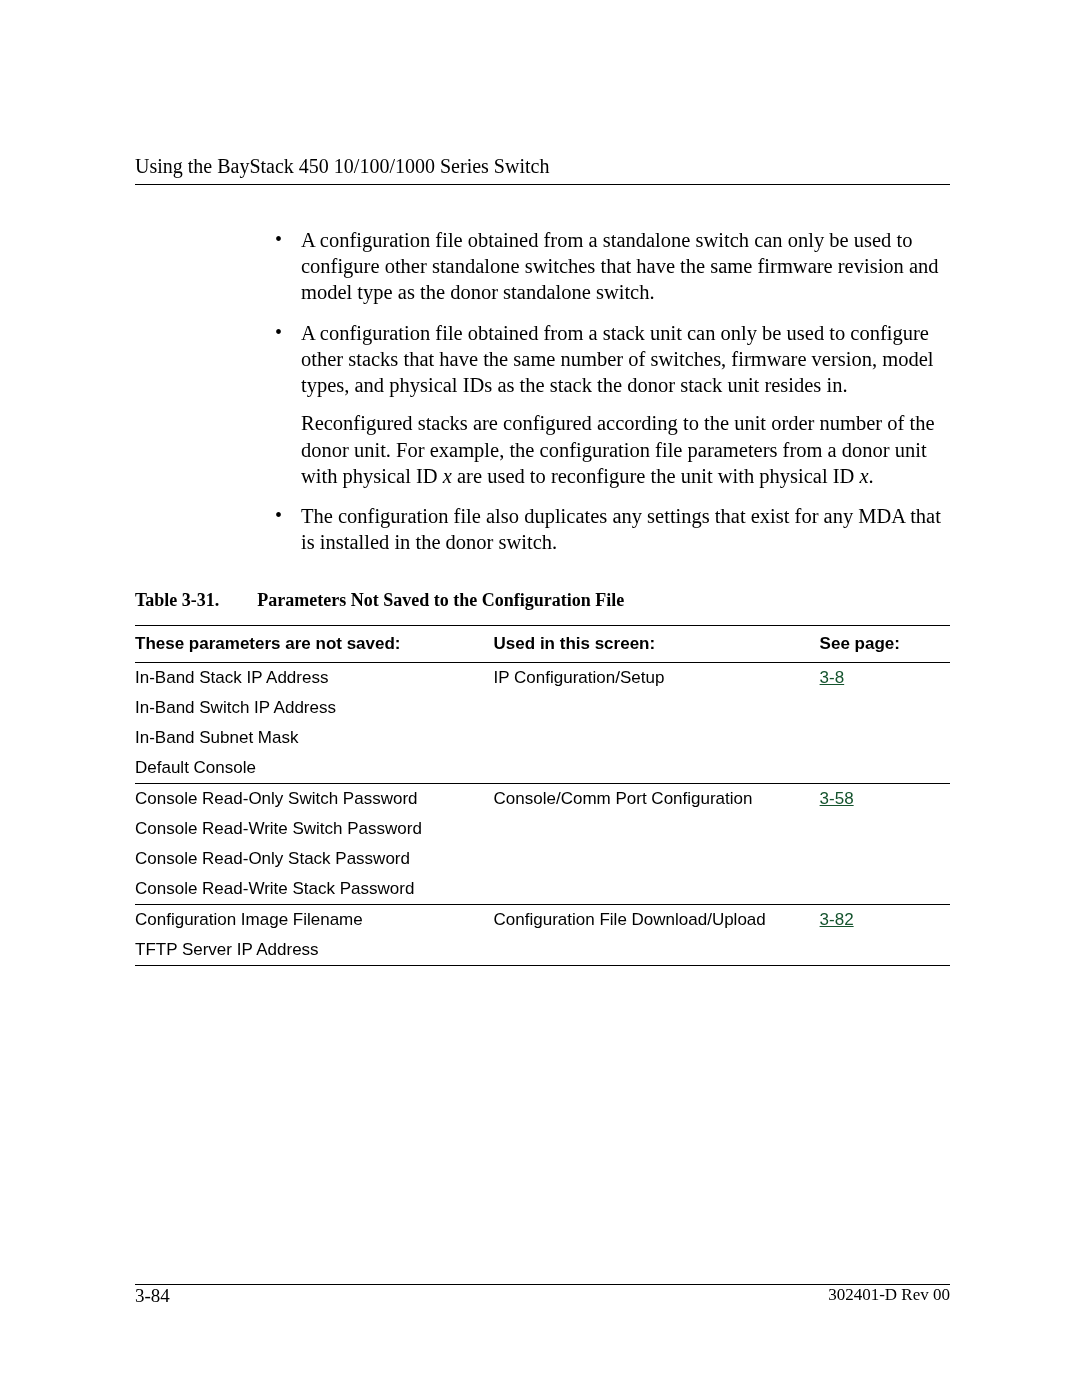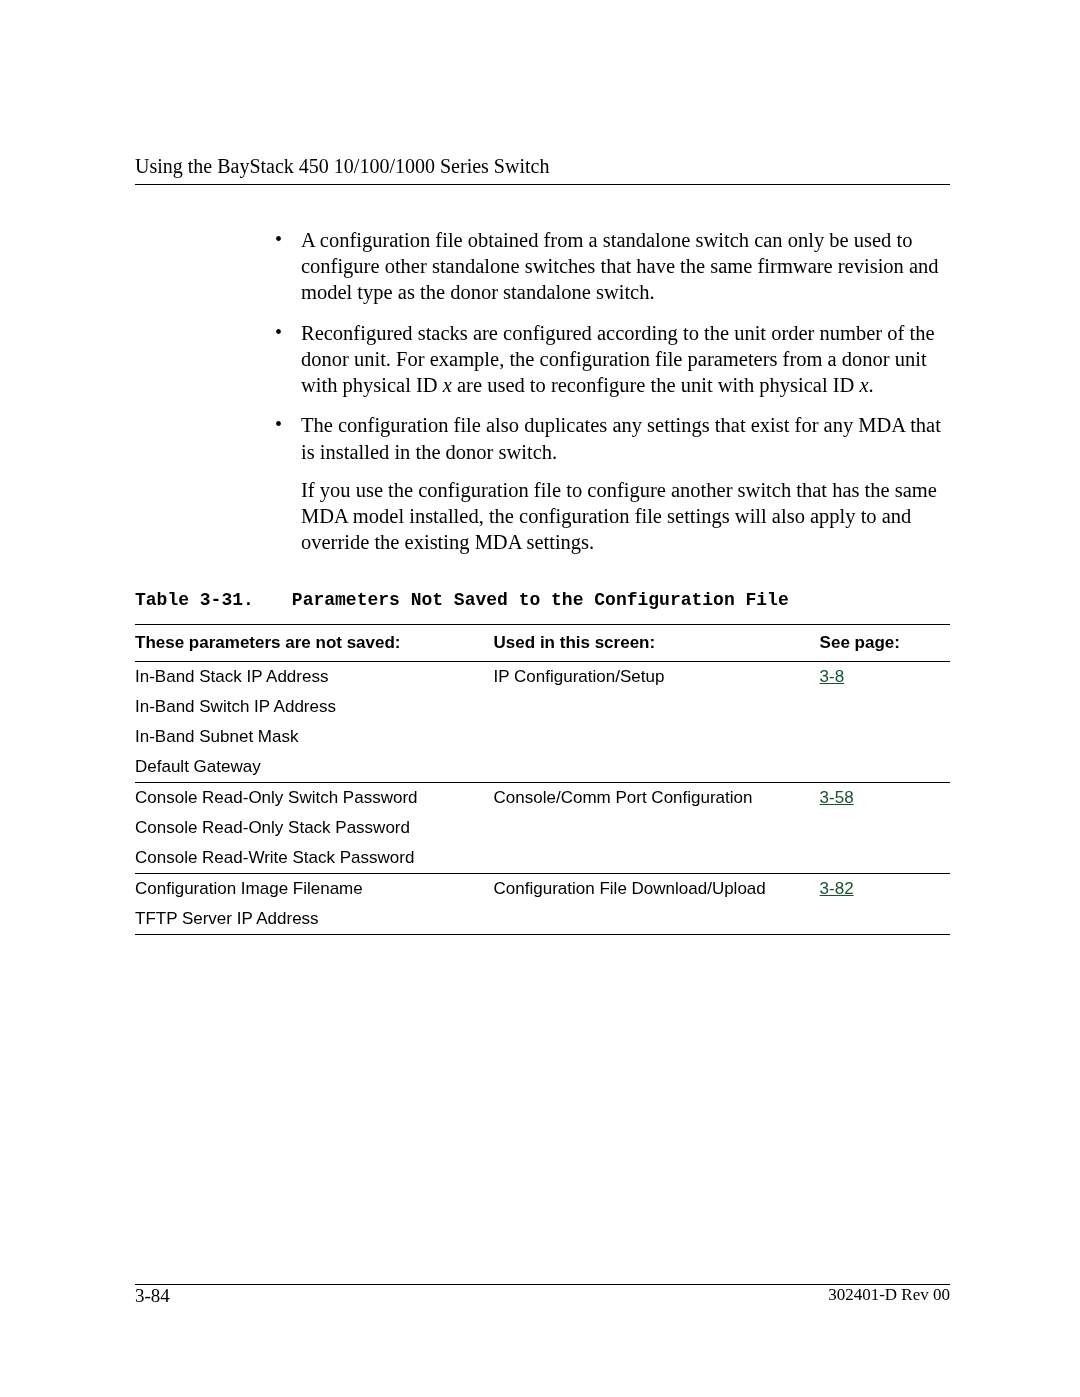--- a/index.html
+++ b/index.html
@@ -42,21 +42,21 @@
     position: absolute;
     left: 0;
     top: 0;
     font-size: 20px;
   }
   .para {
     margin-top: 12px;
   }
   .ital { font-style: italic; }
   .table-caption {
-    font-family: Liberation Mono, monospace;
+    font-family: Liberation Serif, serif;
     font-weight: bold;
     font-size: 18px;
     margin-top: 34px;
     margin-bottom: 14px;
   }
   .table-caption .label { display:inline-block; margin-right: 38px; }
   table.params {
     width: 100%;
     border-collapse: collapse;
     font-family: Arial, Helvetica, sans-serif;
@@ -109,30 +109,28 @@
   <div class="running-head">Using the BayStack 450 10/100/1000 Series Switch</div>
 
   <div class="body-text">
     <ul class="bullets">
 
       <li>
         <span>A configuration file obtained from a standalone switch can only be used to configure other standalone switches that have the same firmware revision and model type as the donor standalone switch.</span>
       </li>
 
       <li>
+        <span>A configuration file obtained from a stack unit can only be used to configure other stacks that have the same number of switches, firmware version, model types, and physical IDs as the stack the donor stack unit resides in.</span>
         <div class="para">
           <span>Reconfigured stacks are configured according to the unit order number of the donor unit. For example, the configuration file parameters from a donor unit with physical ID </span><span class="ital">x</span><span> are used to reconfigure the unit with physical ID </span><span class="ital">x</span><span>.</span>
         </div>
       </li>
 
       <li>
         <span>The configuration file also duplicates any settings that exist for any MDA that is installed in the donor switch.</span>
-        <div class="para">
-          <span>If you use the configuration file to configure another switch that has the same MDA model installed, the configuration file settings will also apply to and override the existing MDA settings.</span>
-        </div>
       </li>
 
     </ul>
   </div>
 
   <div class="table-caption">
     <span class="label">Table 3-31.</span><span>Parameters Not Saved to the Configuration File</span>
   </div>
 
   <table class="params">
@@ -158,30 +156,35 @@
         <td>In-Band Switch IP Address</td>
         <td></td>
         <td></td>
       </tr>
       <tr>
         <td>In-Band Subnet Mask</td>
         <td></td>
         <td></td>
       </tr>
       <tr>
-        <td>Default Gateway</td>
+        <td>Default Console</td>
         <td></td>
         <td></td>
       </tr>
       <tr class="sep">
         <td>Console Read-Only Switch Password</td>
         <td>Console/Comm Port Configuration</td>
         <td><span class="link">3-58</span></td>
       </tr>
       <tr>
+        <td>Console Read-Write Switch Password</td>
+        <td></td>
+        <td></td>
+      </tr>
+      <tr>
         <td>Console Read-Only Stack Password</td>
         <td></td>
         <td></td>
       </tr>
       <tr>
         <td>Console Read-Write Stack Password</td>
         <td></td>
         <td></td>
       </tr>
       <tr class="sep">

